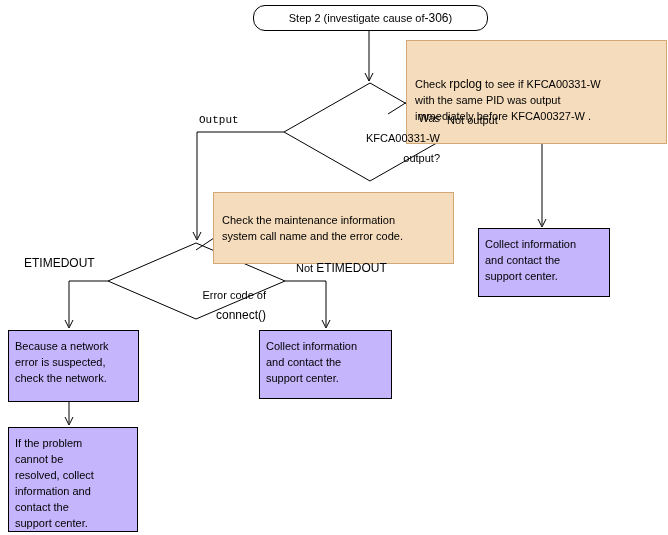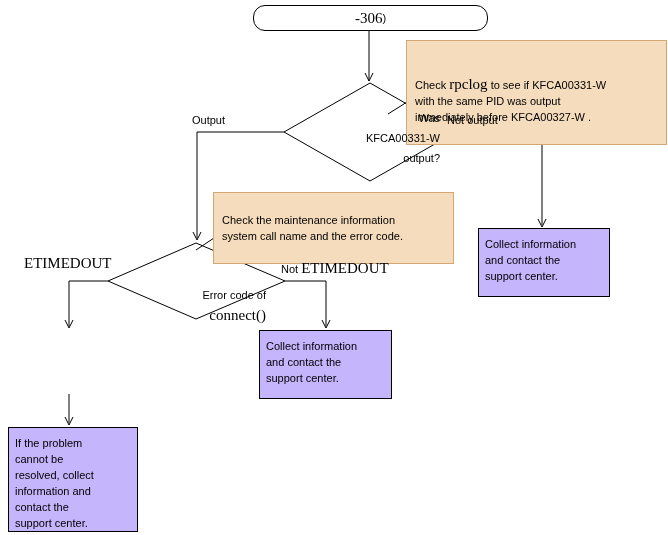--- a/index.html
+++ b/index.html
@@ -34,25 +34,25 @@
     padding:7px 5px 0 6px;line-height:16px;white-space:pre-line;
   }
   .box-right{left:478px;top:228px;width:119px;height:60px;}
   .box-mid{left:259px;top:330px;width:120px;height:60px;}
   .box-net{left:8px;top:330px;width:118px;height:63px;}
   .box-resolve{left:8px;top:427px;width:117px;height:96px;}
   .dtext{white-space:pre-line;text-align:right;line-height:20px;}
   .d1text{left:300px;top:108px;width:140px;}
   .d2text{left:126px;top:265px;width:140px;}
   .blabel{white-space:nowrap;line-height:13px;}
-  .lbl-output{left:192px;top:114px;}
+  .lbl-output{left:199px;top:114px;font-family:Liberation Mono, monospace;}
   .lbl-notoutput{left:447px;top:114px;}
   .lbl-etimedout{left:24px;top:257px;}
-  .lbl-notetimedout{left:281px;top:262px;}
-  .mono{font-family:Liberation Serif, serif;font-size:15px;}
+  .lbl-notetimedout{left:296px;top:262px;}
+  .mono{font-family:Liberation Sans, sans-serif;font-size:12px;}
 </style>
 </head>
 <body>
 
 <div id="stage">
 
   <svg id="connectors" viewBox="0 0 668 535" xmlns="http://www.w3.org/2000/svg">
 
     <line class="stroke" x1="369" y1="28" x2="369" y2="81"></line>
     <path class="stroke" d="M365,73 L369,81 L373,73"></path>
@@ -74,20 +74,21 @@
     <path class="stroke" d="M322,320 L326,328 L330,320"></path>
 
     <line class="stroke" x1="69" y1="394" x2="69" y2="423"></line>
     <path class="stroke" d="M65,417 L69,425 L73,417"></path>
 
     <line class="stroke" x1="407" y1="102" x2="388" y2="114"></line>
     <line class="stroke" x1="214" y1="238" x2="196" y2="250"></line>
   </svg>
 
   <div class="abs terminal">
+    <span>Step 2 (investigate cause of </span>
       <span class="mono">-306</span>
       <span>)</span>
   </div>
 
   <div class="abs note note1">
     <span>Check </span><span class="mono">rpclog</span><span> to see if KFCA00331-W
 with the same PID was output
 immediately before KFCA00327-W .</span>
   </div>
 
@@ -110,20 +111,23 @@
   <div class="abs blabel lbl-notetimedout">
     <span>Not </span><span class="mono">ETIMEDOUT</span>
   </div>
 
   <div class="abs procbox box-right">Collect information
 and contact the
 support center.</div>
   <div class="abs procbox box-mid">Collect information
 and contact the
 support center.</div>
+  <div class="abs procbox box-net">Because a network
+error is suspected,
+check the network.</div>
   <div class="abs procbox box-resolve">If the problem
 cannot be
 resolved, collect
 information and
 contact the
 support center.</div>
 
 </div>
 
 </body></html>

